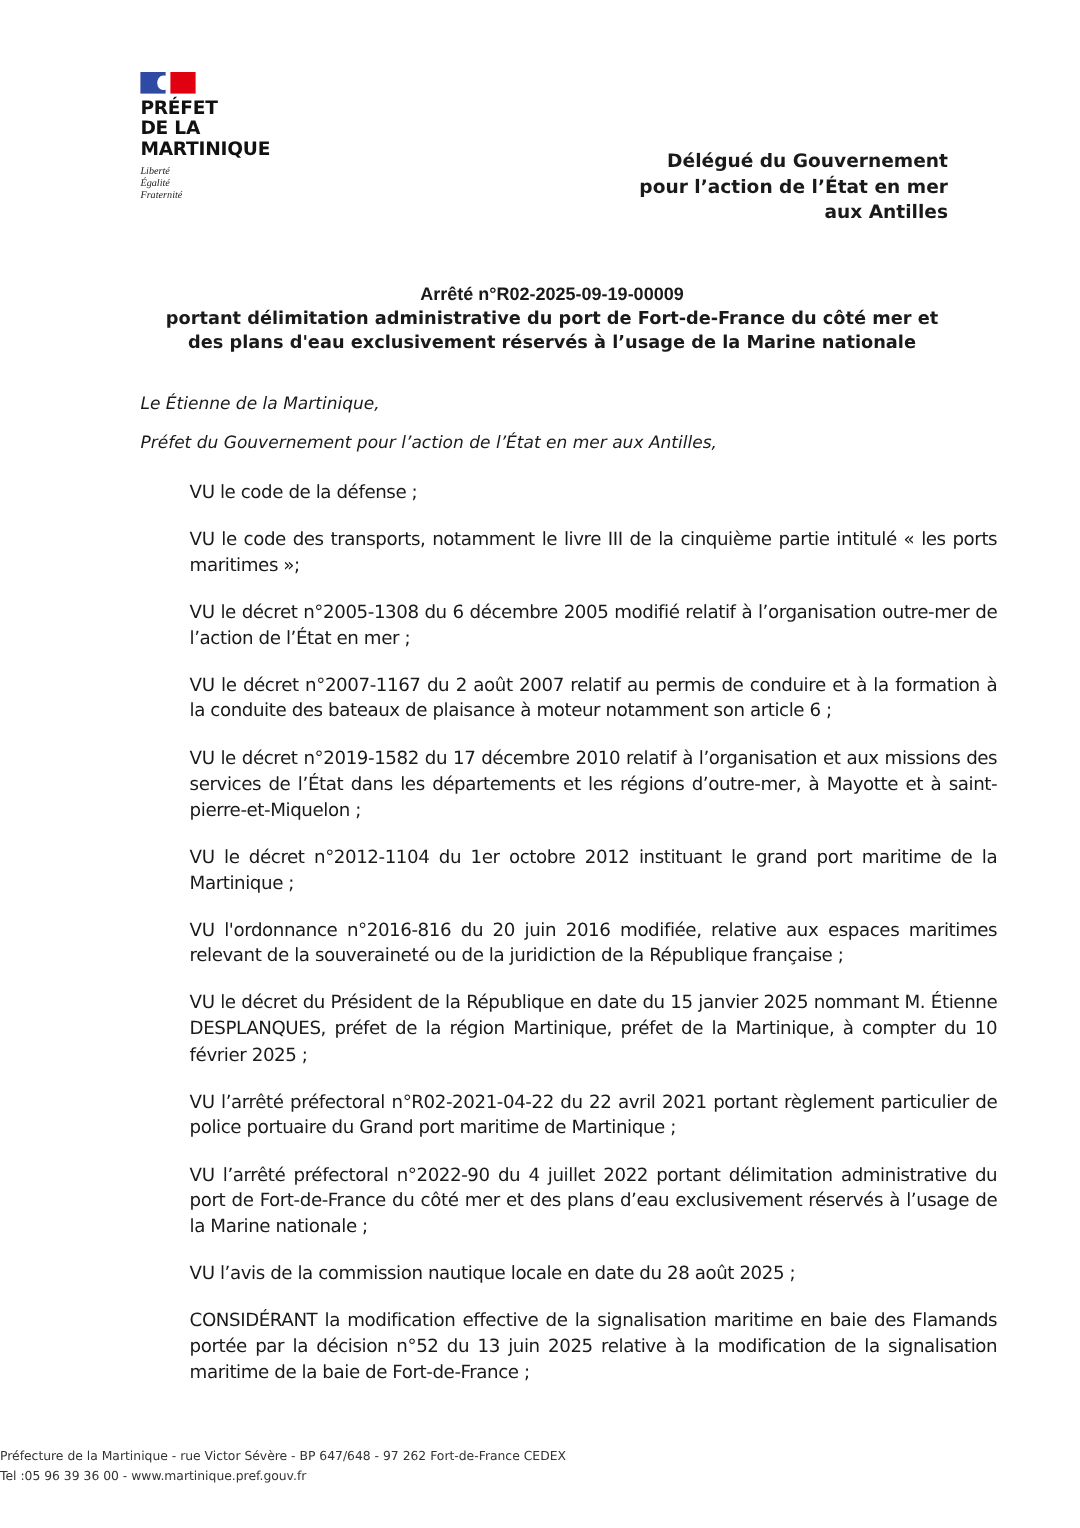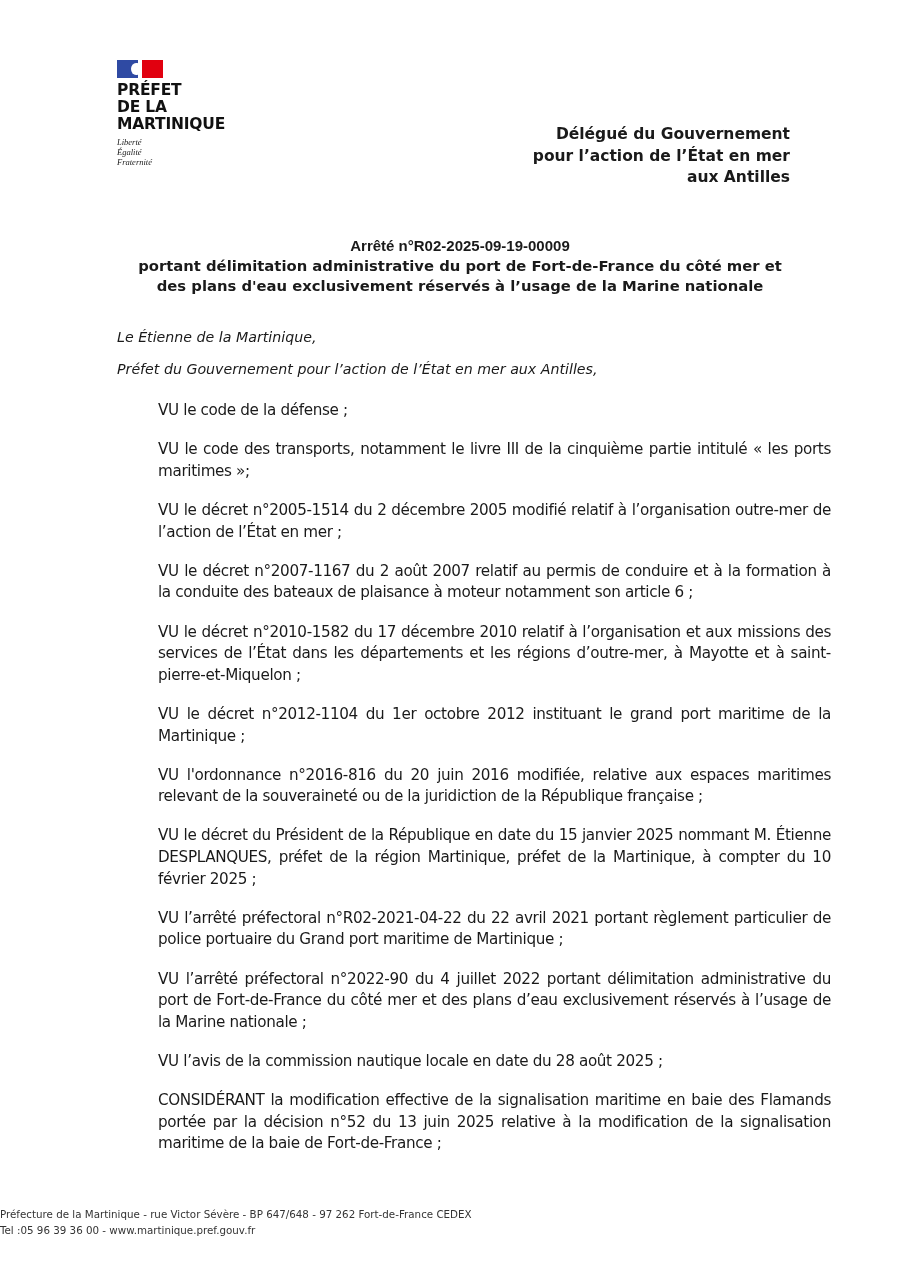--- a/index.html
+++ b/index.html
@@ -56,23 +56,23 @@
 </div>
 
 <div class="preamble">
   <div>Le Étienne de la Martinique,</div>
   <div>Préfet du Gouvernement pour l’action de l’État en mer aux Antilles,</div>
 </div>
 
 <div class="body">
   <p>VU le code de la défense ;</p>
   <p>VU le code des transports, notamment le livre III de la cinquième partie intitulé « les ports maritimes »;</p>
-  <p>VU le décret n°2005-1514 du 2 décembre 2005 modifié relatif à l’organisation outre-mer de l’action de l’État en mer ;</p>
+  <p>VU le décret n°2005-1308 du 6 décembre 2005 modifié relatif à l’organisation outre-mer de l’action de l’État en mer ;</p>
   <p>VU le décret n°2007-1167 du 2 août 2007 relatif au permis de conduire et à la formation à la conduite des bateaux de plaisance à moteur notamment son article 6 ;</p>
-  <p>VU le décret n°2010-1582 du 17 décembre 2010 relatif à l’organisation et aux missions des services de l’État dans les départements et les régions d’outre-mer, à Mayotte et à saint-pierre-et-Miquelon ;</p>
+  <p>VU le décret n°2019-1582 du 17 décembre 2010 relatif à l’organisation et aux missions des services de l’État dans les départements et les régions d’outre-mer, à Mayotte et à saint-pierre-et-Miquelon ;</p>
   <p>VU le décret n°2012-1104 du 1er octobre 2012 instituant le grand port maritime de la Martinique ;</p>
   <p>VU l'ordonnance n°2016-816 du 20 juin 2016 modifiée, relative aux espaces maritimes relevant de la souveraineté ou de la juridiction de la République française ;</p>
   <p>VU le décret du Président de la République en date du 15 janvier 2025 nommant M. Étienne DESPLANQUES, préfet de la région Martinique, préfet de la Martinique, à compter du 10 février 2025 ;</p>
   <p>VU l’arrêté préfectoral n°R02-2021-04-22 du 22 avril 2021 portant règlement particulier de police portuaire du Grand port maritime de Martinique ;</p>
   <p>VU l’arrêté préfectoral n°2022-90 du 4 juillet 2022 portant délimitation administrative du port de Fort-de-France du côté mer et des plans d’eau exclusivement réservés à l’usage de la Marine nationale ;</p>
   <p>VU l’avis de la commission nautique locale en date du 28 août 2025 ;</p>
   <p>CONSIDÉRANT la modification effective de la signalisation maritime en baie des Flamands portée par la décision n°52 du 13 juin 2025 relative à la modification de la signalisation maritime de la baie de Fort-de-France ;</p>
 </div>
 
 <div class="footer">

